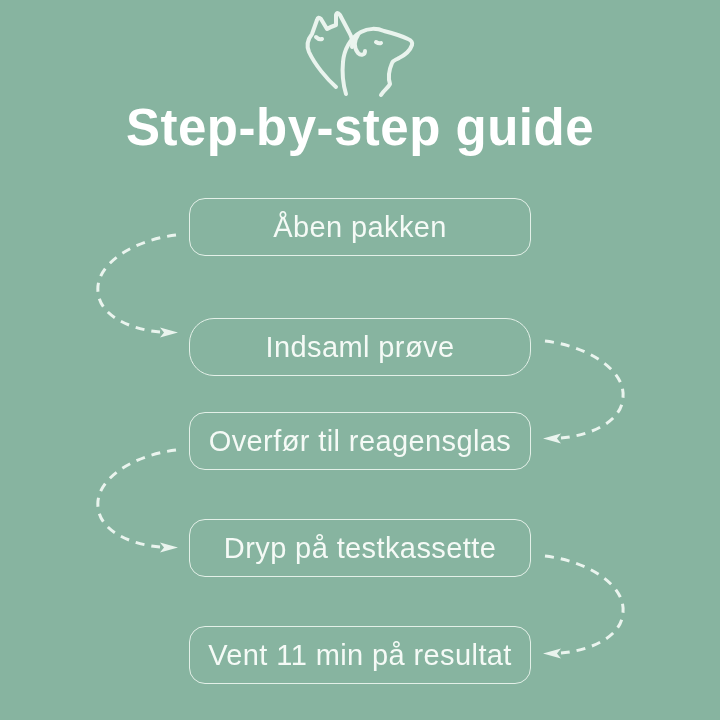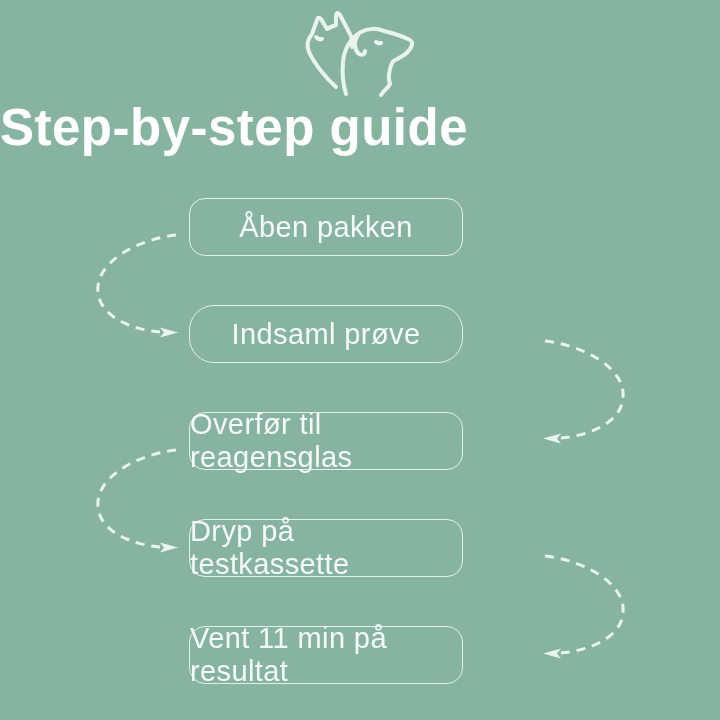--- a/index.html
+++ b/index.html
@@ -27,44 +27,44 @@
     stroke:var(--line);
     stroke-width:4;
     stroke-linecap:round;
     stroke-linejoin:round;
   }
   .page-title{
     position:absolute;
     left:0;top:97px;
     width:720px;
     margin:0;
-    text-align:left;
+    text-align:center;
     font-size:51px;
     font-weight:bold;
     letter-spacing:0.5px;
     color:var(--title);
     line-height:62px;
   }
   .step{
     position:absolute;
     left:189px;
-    width:274px;height:58px;
+    width:342px;height:58px;
     box-sizing:border-box;
     border:1.5px solid var(--border);
     border-radius:16px;
     display:flex;
     align-items:center;
     justify-content:center;
     font-size:29px;
     font-weight:300;
     letter-spacing:0.4px;
     color:var(--text);
   }
   .step-1{top:198px;}
-  .step-2{top:305px;border-radius:25px;}
+  .step-2{top:318px;border-radius:25px;}
   .step-3{top:412px;}
   .step-4{top:519px;}
   .step-5{top:626px;}
   .arrow{
     position:absolute;
     width:96px;height:114px;
   }
   .arrow path{
     fill:none;
     stroke:var(--line);

